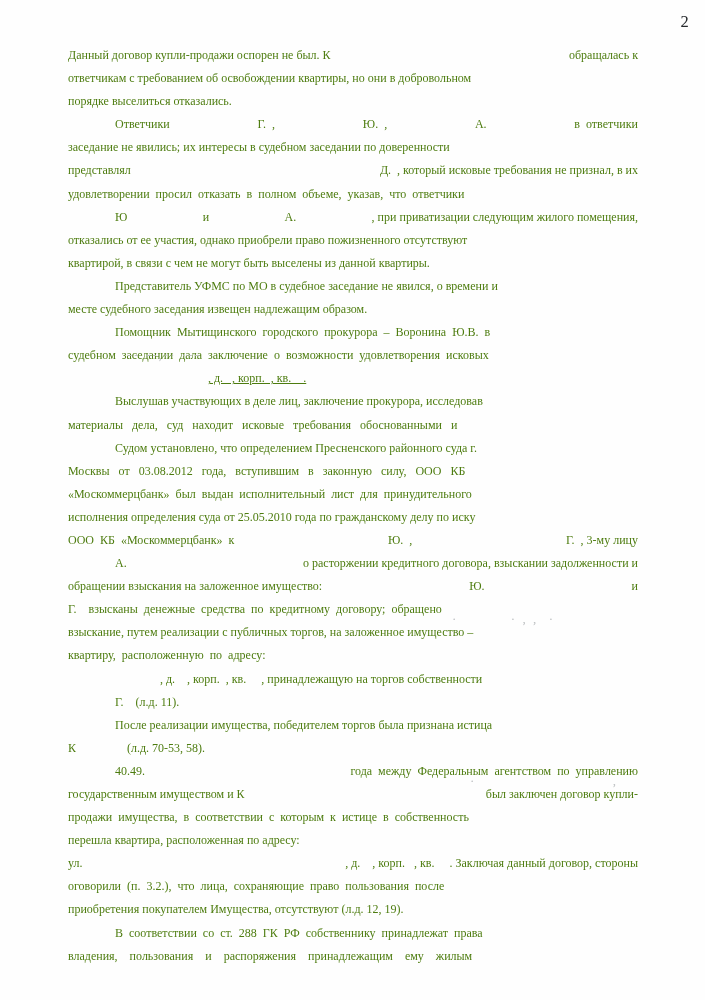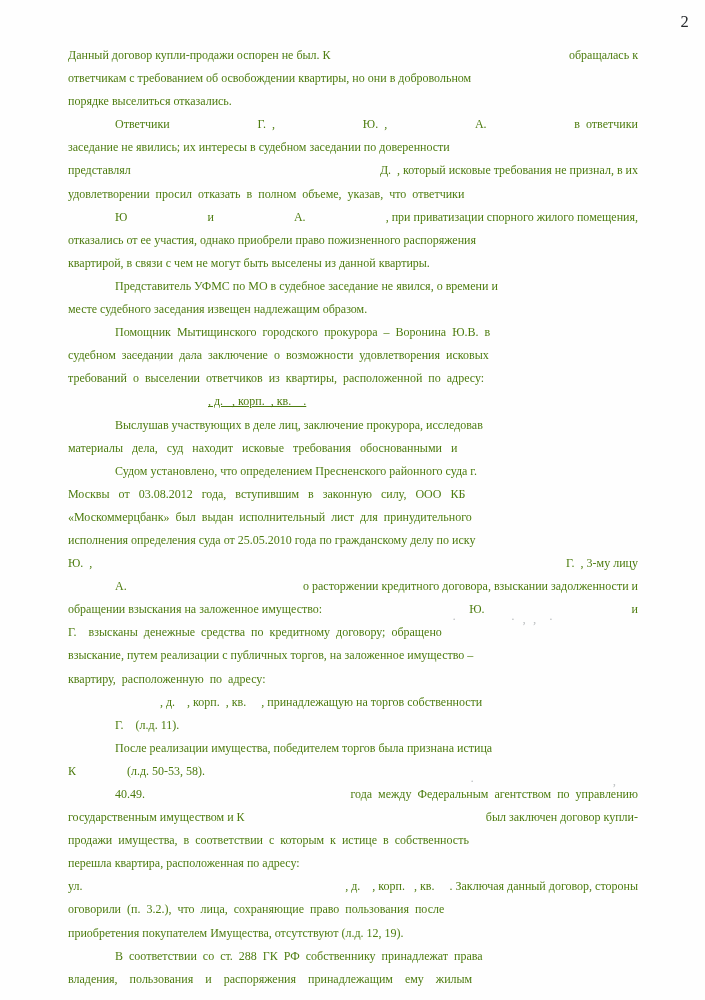--- a/index.html
+++ b/index.html
@@ -81,45 +81,44 @@
   <div class="page-number">2</div>
 
   <div class="body-text" id="body-text">
       <div class="ln just"><span>Данный договор купли-продажи оспорен не был. К</span><span>обращалась к</span></div>
       <div class="ln just"><span>ответчикам с требованием об освобождении квартиры, но они в добровольном</span></div>
       <div class="ln plain"><span>порядке выселиться отказались.</span></div>
       <div class="ln just indent"><span>Ответчики</span><span>Г.  ,</span><span>Ю.  ,</span><span>А.</span><span>в  ответчики</span></div>
       <div class="ln just"><span>заседание не явились; их интересы в судебном заседании по доверенности</span></div>
       <div class="ln just"><span>представлял</span><span>Д.  , который исковые требования не признал, в их</span></div>
       <div class="ln just"><span>удовлетворении  просил  отказать  в  полном  объеме,  указав,  что  ответчики</span></div>
-      <div class="ln just pad-sm"><span>Ю</span><span>и</span><span>А.</span><span>, при приватизации спорного жилого помещения,</span></div>
-      <div class="ln just"><span>отказались от ее участия, однако приобрели право пожизненного распоряжения</span></div>
+      <div class="ln just pad-sm"><span>Ю</span><span>и</span><span>А.</span><span>, при приватизации следующим жилого помещения,</span></div>
+      <div class="ln just"><span>отказались от ее участия, однако приобрели право пожизненного отсутствуют</span></div>
       <div class="ln plain"><span>квартирой, в связи с чем не могут быть выселены из данной квартиры.</span></div>
       <div class="ln just indent"><span>Представитель УФМС по МО в судебное заседание не явился, о времени и</span></div>
       <div class="ln plain"><span>месте судебного заседания извещен надлежащим образом.</span></div>
       <div class="ln just indent"><span>Помощник  Мытищинского  городского  прокурора  –  Воронина  Ю.В.  в</span></div>
       <div class="ln just"><span>судебном  заседании  дала  заключение  о  возможности  удовлетворения  исковых</span></div>
-      <div class="ln just"><span>требований  о  выселении  ответчиков  из  квартиры,  расположенной  по  адресу:</span></div>
       <div class="ln just pad-lg"><span>, д.   , корп.  , кв.    .</span></div>
       <div class="ln just indent"><span>Выслушав участвующих в деле лиц, заключение прокурора, исследовав</span></div>
       <div class="ln just"><span>материалы   дела,   суд   находит   исковые   требования   обоснованными   и</span></div>
       <div class="ln just indent"><span>Судом установлено, что определением Пресненского районного суда г.</span></div>
       <div class="ln just"><span>Москвы   от   03.08.2012   года,   вступившим   в   законную   силу,   ООО   КБ</span></div>
       <div class="ln just"><span>«Москоммерцбанк»  был  выдан  исполнительный  лист  для  принудительного</span></div>
       <div class="ln just"><span>исполнения определения суда от 25.05.2010 года по гражданскому делу по иску</span></div>
-      <div class="ln just"><span>Ю.  ,</span><span>Г.  , 3-му лицу</span></div>
+      <div class="ln just"><span>ООО  КБ  «Москоммерцбанк»  к</span><span>Ю.  ,</span><span>Г.  , 3-му лицу</span></div>
       <div class="ln just pad-sm"><span>А.</span><span>о расторжении кредитного договора, взыскании задолженности и</span></div>
       <div class="ln just"><span>обращении взыскания на заложенное имущество:</span><span>Ю.</span><span>и</span></div>
       <div class="ln just"><span>Г.    взысканы  денежные  средства  по  кредитному  договору;  обращено</span></div>
       <div class="ln just"><span>взыскание, путем реализации с публичных торгов, на заложенное имущество –</span></div>
       <div class="ln plain"><span>квартиру,  расположенную  по  адресу:</span></div>
       <div class="ln just pad-md"><span>, д.    , корп.  , кв.     , принадлежащую на торгов собственности</span></div>
       <div class="ln plain pad-sm"><span>Г.    (л.д. 11).</span></div>
       <div class="ln just indent"><span>После реализации имущества, победителем торгов была признана истица</span></div>
-      <div class="ln plain"><span>К                 (л.д. 50-53, 58).</span></div>
+      <div class="ln plain"><span>К                 (л.д. 70-53, 58).</span></div>
       <div class="ln just pad-sm"><span>40.49.</span><span>года  между  Федеральным  агентством  по  управлению</span></div>
       <div class="ln just"><span>государственным имуществом и К</span><span>был заключен договор купли-</span></div>
       <div class="ln just"><span>продажи  имущества,  в  соответствии  с  которым  к  истице  в  собственность</span></div>
       <div class="ln plain"><span>перешла квартира, расположенная по адресу:</span></div>
       <div class="ln just"><span>ул.</span><span>, д.    , корп.   , кв.     . Заключая данный договор, стороны</span></div>
       <div class="ln just"><span>оговорили  (п.  3.2.),  что  лица,  сохраняющие  право  пользования  после</span></div>
       <div class="ln plain"><span>приобретения покупателем Имущества, отсутствуют (л.д. 12, 19).</span></div>
       <div class="ln just indent"><span>В  соответствии  со  ст.  288  ГК  РФ  собственнику  принадлежат  права</span></div>
       <div class="ln just"><span>владения,    пользования    и    распоряжения    принадлежащим    ему    жилым</span></div>
     </div>

